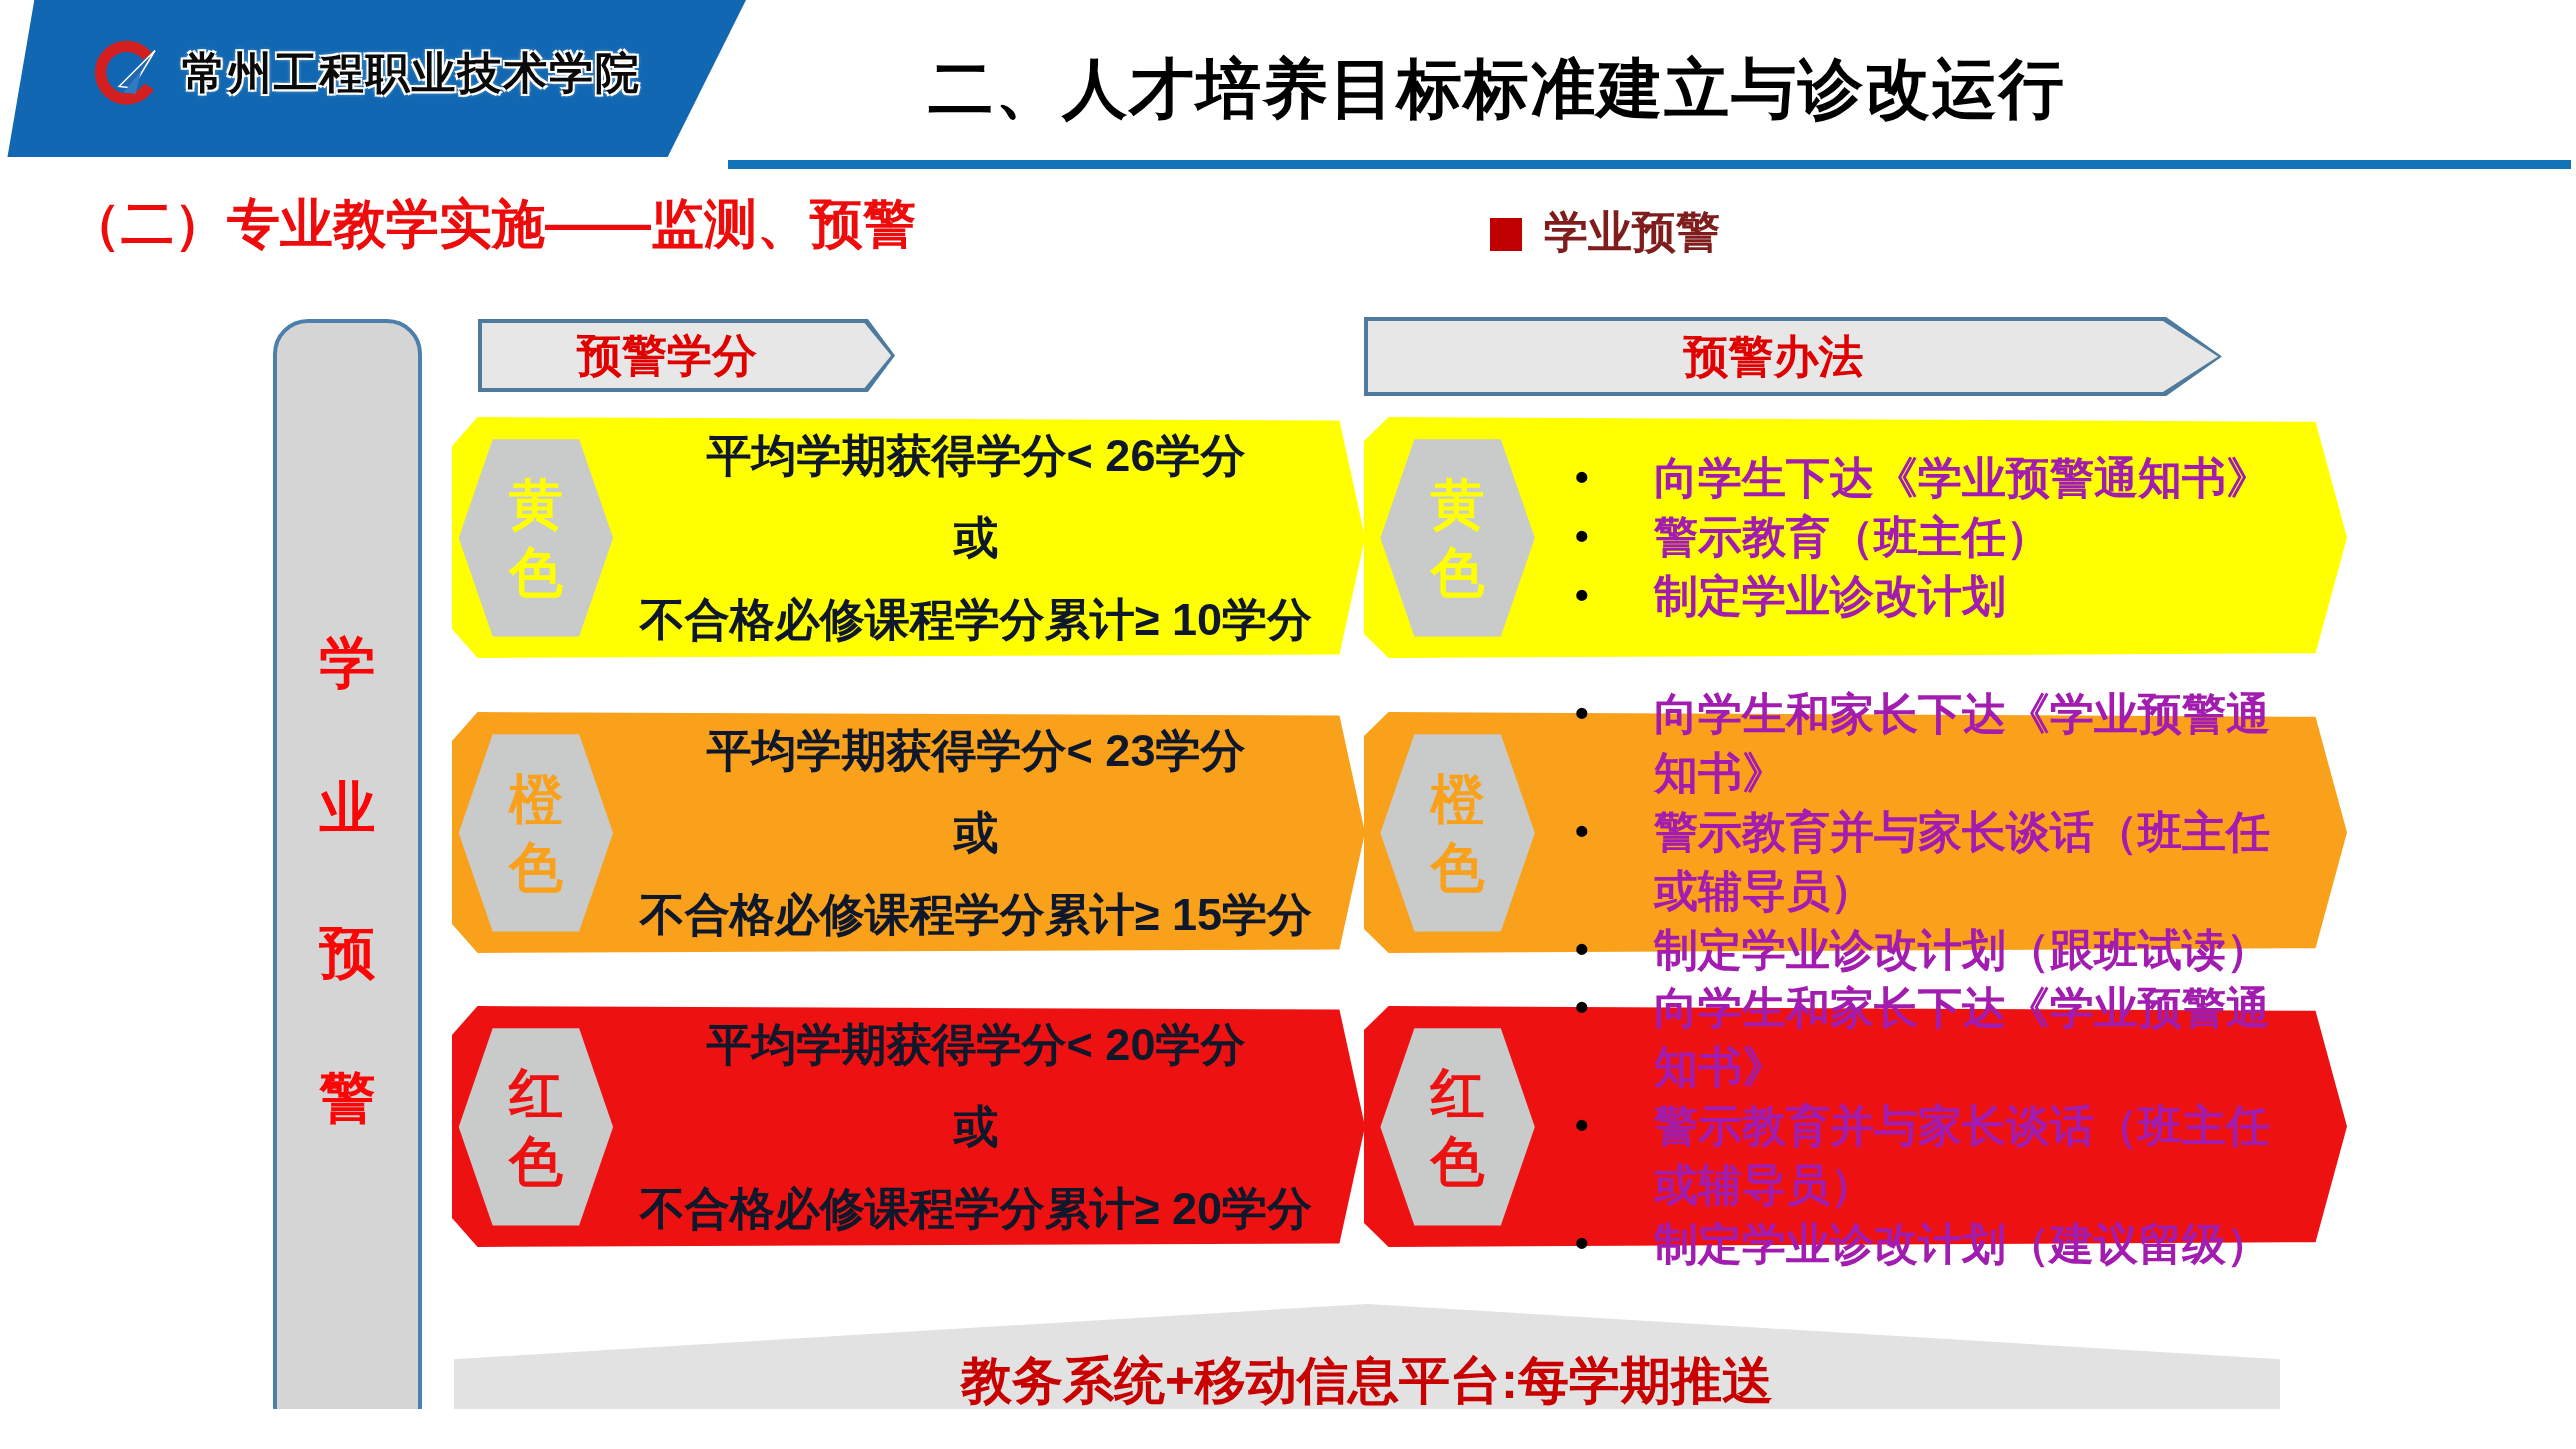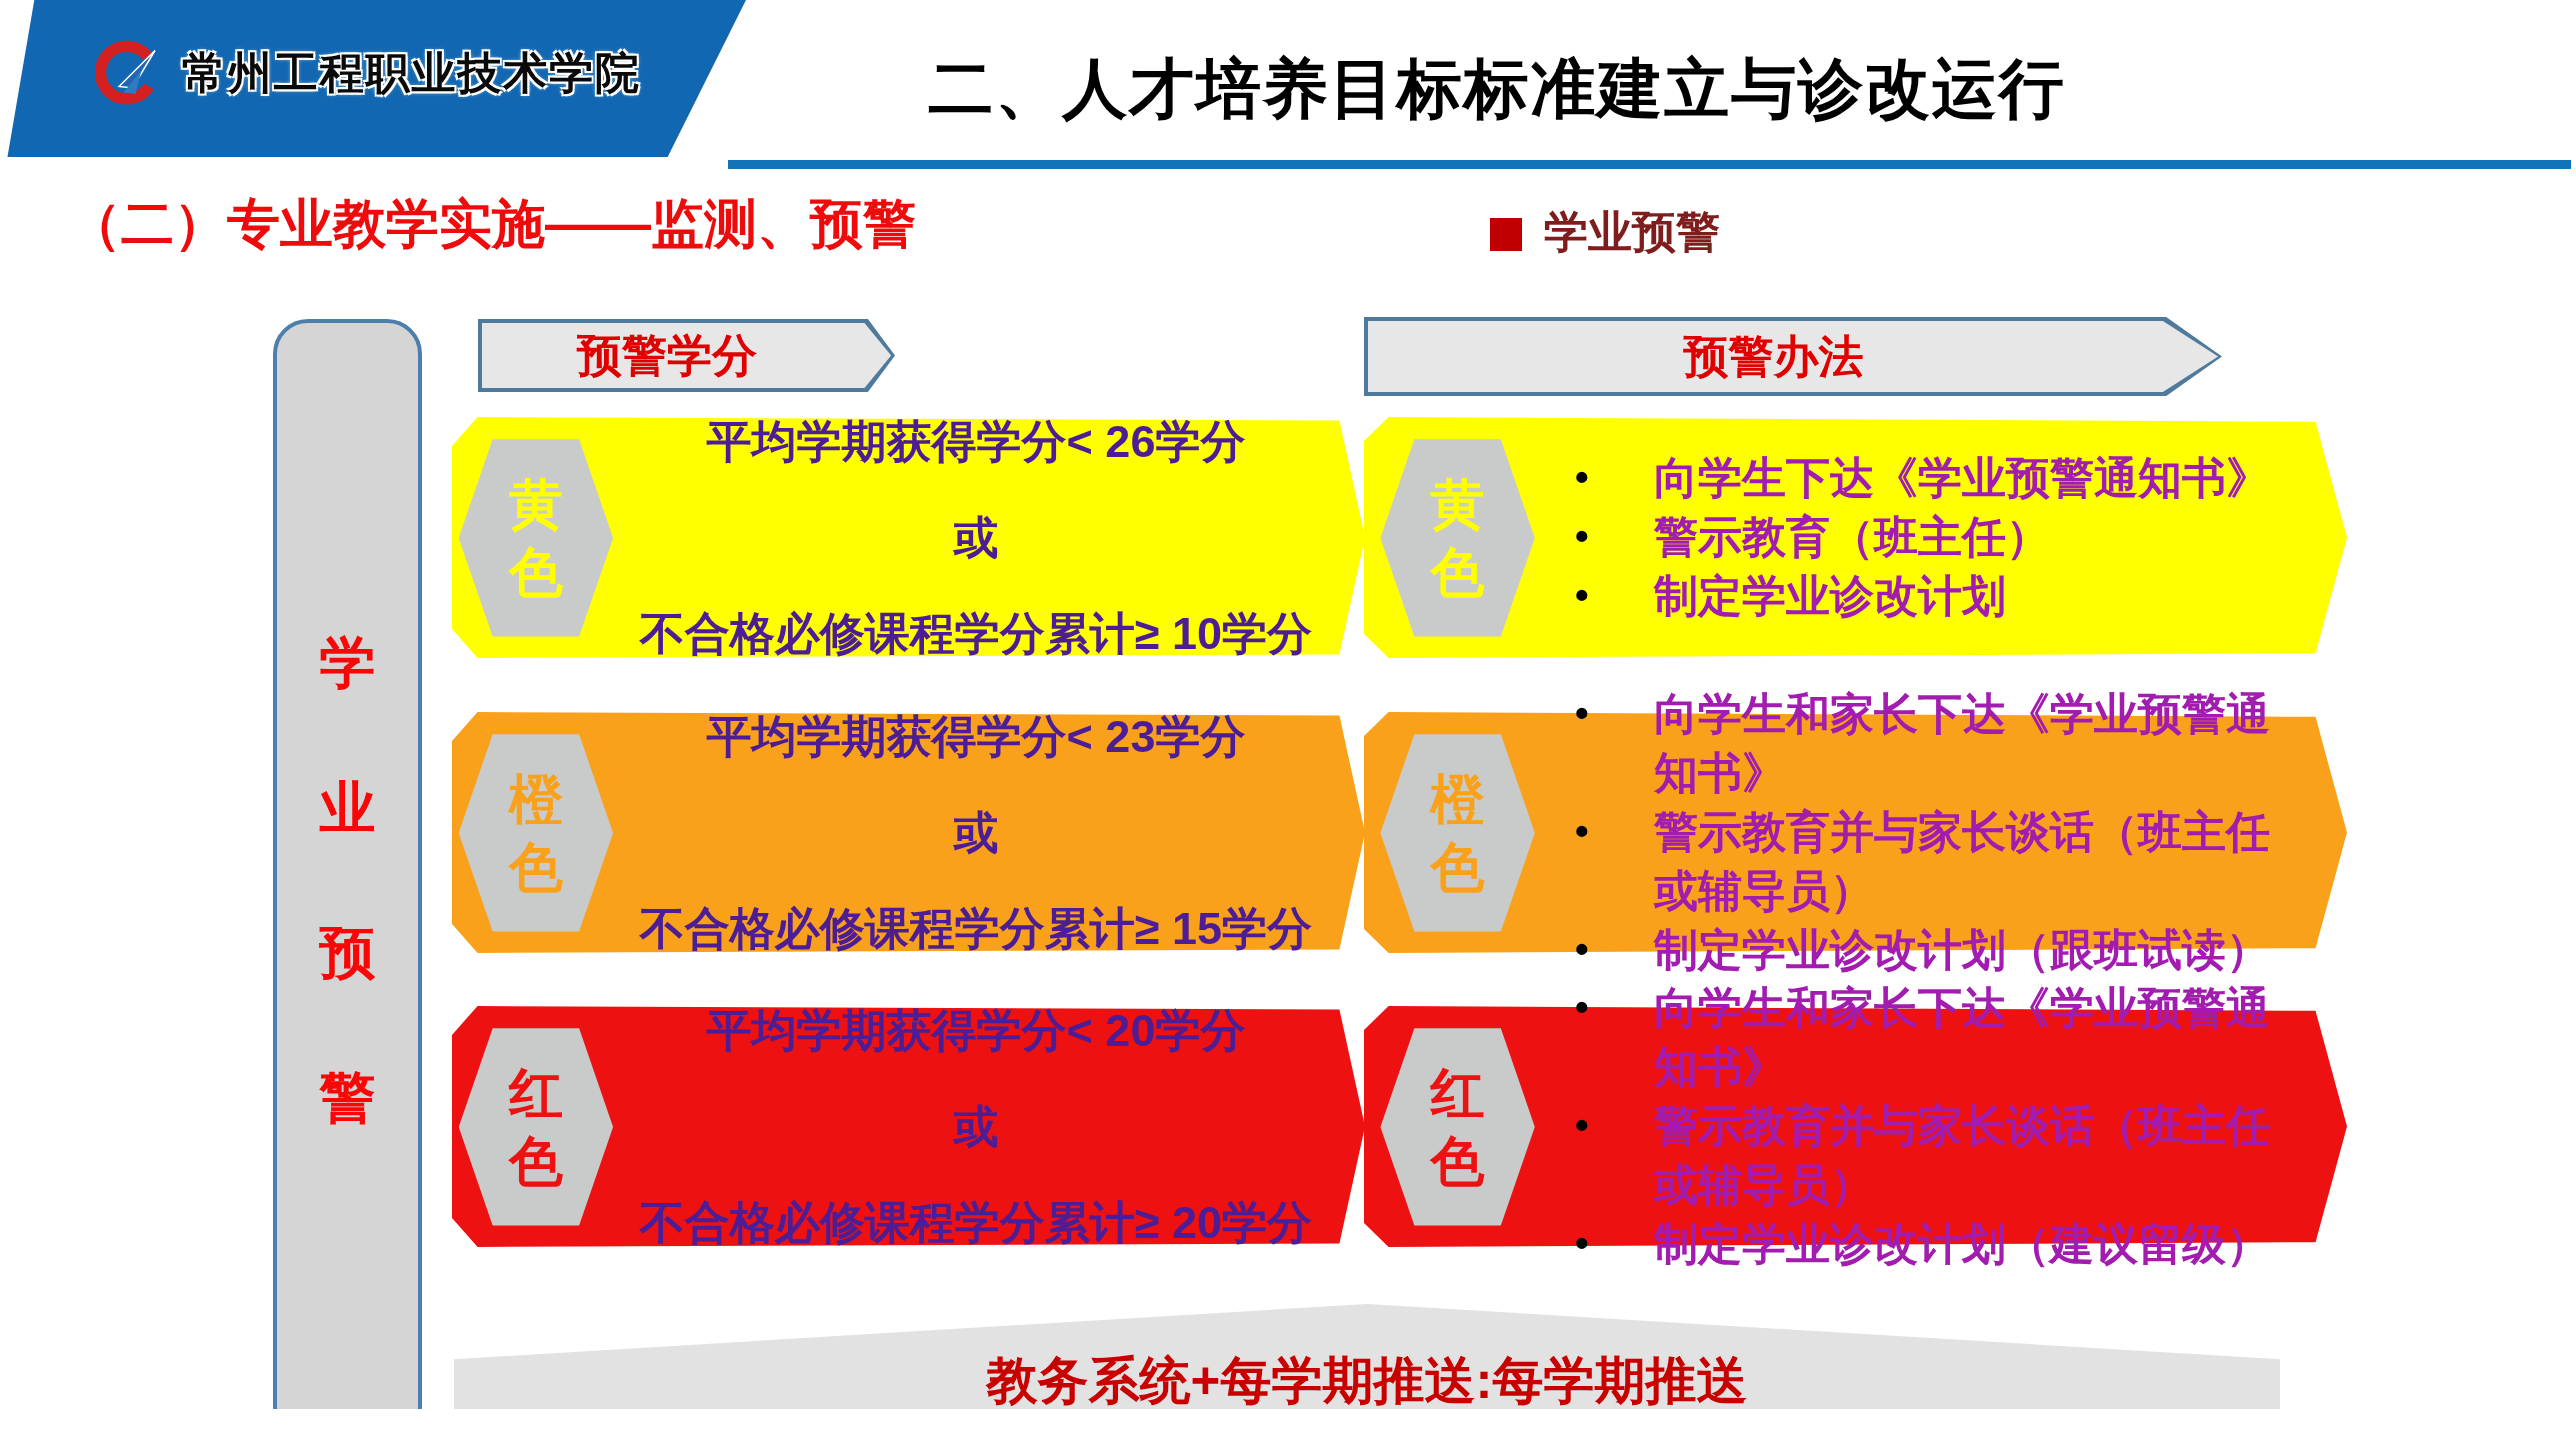--- a/index.html
+++ b/index.html
@@ -50,22 +50,22 @@
 
   .badge{position:absolute;width:164px;height:207px;top:17.4px;z-index:3;}
   .badge-l{left:1.9px;} .badge-r{left:11.6px;}
   .badge .hexo{position:absolute;inset:0;clip-path:polygon(22% 0,78% 0,100% 50%,78% 100%,22% 100%,0 50%);}
   .badge .hexi{position:absolute;inset:4.8px;background:#C9CACA;
                clip-path:polygon(22% 0,78% 0,100% 50%,78% 100%,22% 100%,0 50%);
                display:flex;flex-direction:column;align-items:center;justify-content:center;gap:13.5px;}
   .badge .hexi span{font-size:54px;font-weight:900;line-height:1;}
 
   .credits{position:absolute;left:169px;right:34px;top:0;bottom:0;z-index:2;
-           display:flex;flex-direction:column;align-items:center;justify-content:center;gap:36px;
-           font-size:45px;font-weight:900;color:#4c1d95;white-space:nowrap;text-align:center;}
+           display:flex;flex-direction:column;align-items:center;justify-content:center;gap:22px;
+           font-size:45px;font-weight:900;color:#0f172a;white-space:nowrap;text-align:center;}
   .credits .or{font-size:45px;}
 
   .methods{position:absolute;left:174px;right:43px;top:0;bottom:0;z-index:2;margin:0;padding:0;
            display:flex;flex-direction:column;justify-content:center;list-style:none;}
   .methods li{position:relative;padding-left:116px;font-size:44px;font-weight:900;color:#a21caf;line-height:1.34;}
   .methods li::before{content:"\2022";position:absolute;left:37px;top:1.9px;font-size:39px;color:#000;}
 
   
   .footer-pent{position:absolute;left:454px;top:1304px;width:1826px;height:120px;background:#E2E2E2;
                clip-path:polygon(50% 0,100% 46%,100% 100%,0 100%,0 46%);}
@@ -198,18 +198,18 @@
       </div>
     </div>
     <ul class="methods">
       <li>向学生和家长下达《学业预警通知书》</li>
       <li>警示教育并与家长谈话（班主任或辅导员）</li>
       <li>制定学业诊改计划（建议留级）</li>
     </ul>
   </div>
 
   <div class="footer-pent">
-    <div class="footer-txt">教务系统+每学期推送:每学期推送</div>
+    <div class="footer-txt">教务系统+移动信息平台:每学期推送</div>
   </div>
   <div class="footer-strip"></div>
 
 </div>
 
 
 </body></html>

